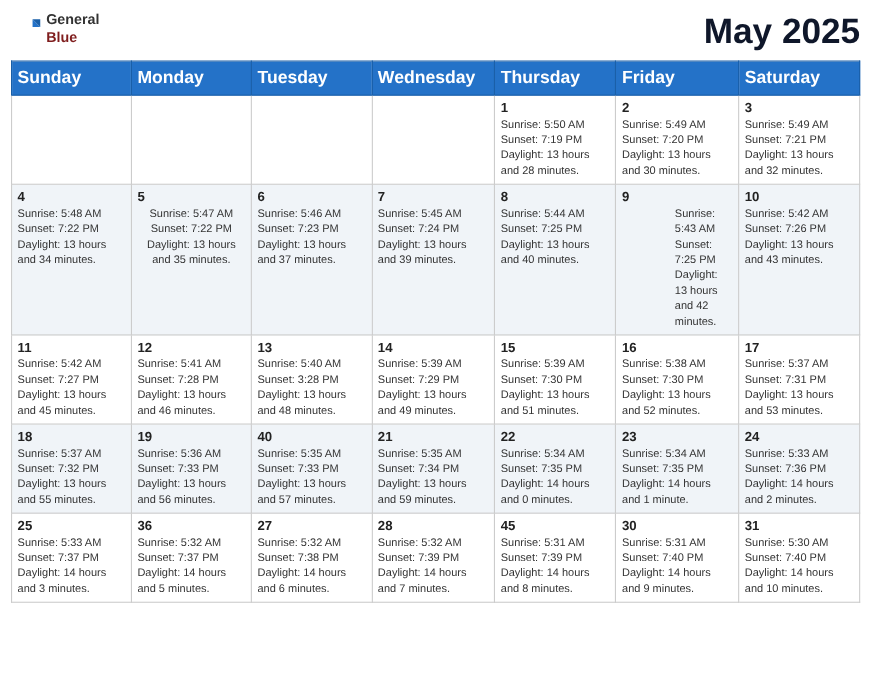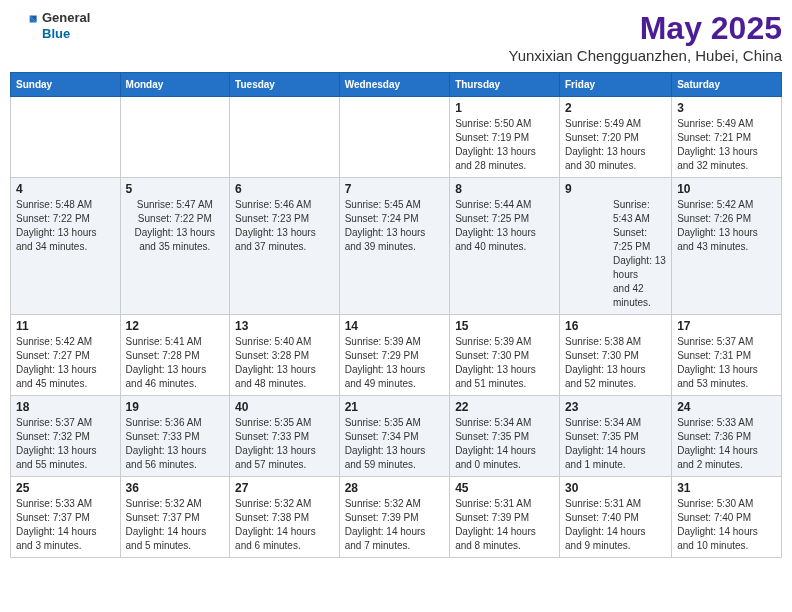--- a/index.html
+++ b/index.html
@@ -11,59 +11,59 @@
       padding: 10px;
     }
     .header-area {
       display: flex;
       align-items: flex-start;
       justify-content: space-between;
       margin-bottom: 8px;
     }
     .logo {
       display: flex;
-      align-items: flex-start;
+      align-items: center;
       gap: 4px;
     }
     .logo-text {
       display: flex;
       flex-direction: column;
       font-size: 13px;
       font-weight: bold;
       line-height: 1.2;
     }
     .logo-general { color: #333; }
-    .logo-blue { color: #0369a1; }
+    .logo-blue { color: #7f1d1d; }
     .logo-icon {
       width: 28px;
       height: 28px;
     }
     .title-area {
       text-align: right;
     }
     .month-title {
       font-size: 32px;
       font-weight: bold;
-      color: #4c1d95;
+      color: #0f172a;
     }
     .subtitle {
       font-size: 15px;
       color: #333;
     }
     table {
       width: 100%;
       border-collapse: collapse;
       font-size: 10.5px;
     }
     thead tr th {
       background-color: #2472c8;
       color: #fff;
       text-align: left;
       padding: 6px 5px;
-      font-size: 10px;
+      font-size: 16px;
       font-weight: bold;
       border: 1px solid #1a5fa8;
     }
     tbody tr td {
       border: 1px solid #ccc;
       vertical-align: top;
       padding: 4px 5px;
       width: 113px;
       min-height: 80px;
       background: #fff;
@@ -96,21 +96,20 @@
       <polygon points="28,8 38,18 28,18" fill="#2472c8"></polygon>
       <polygon points="28,8 38,8 38,18" fill="#1a5fa8"></polygon>
     </svg>
     <div class="logo-text">
       <span class="logo-general">General</span>
       <span class="logo-blue">Blue</span>
     </div>
   </div>
   <div class="title-area">
     <div class="month-title">May 2025</div>
-    <div class="subtitle">Yunxixian Chengguanzhen, Hubei, China</div>
   </div>
 </div>
 
 <table>
   <thead>
     <tr>
     <th>Sunday</th>
         <th>Monday</th>
         <th>Tuesday</th>
         <th>Wednesday</th>

